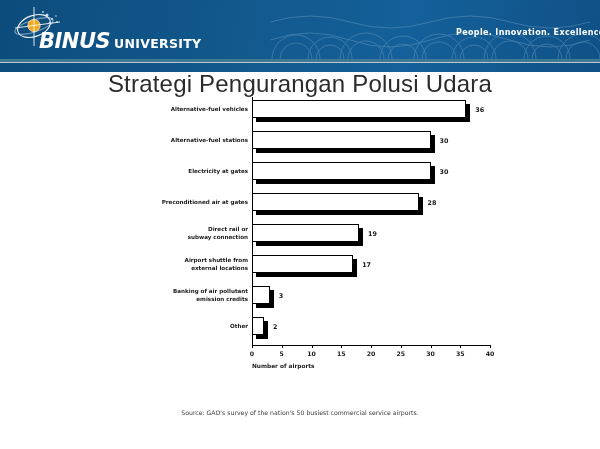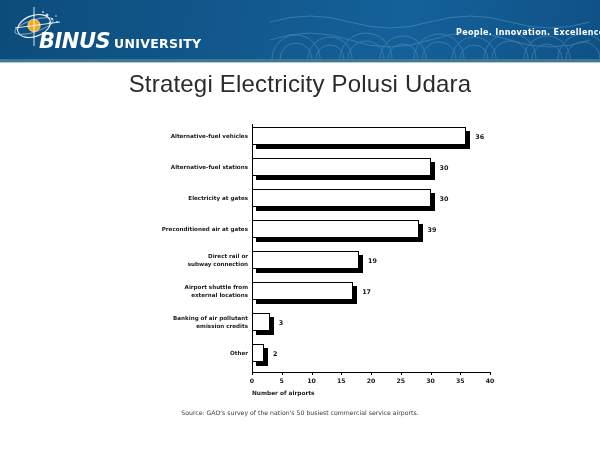--- a/index.html
+++ b/index.html
@@ -20,21 +20,21 @@
     position: absolute;
     left: 0; top: 0;
     width: 600px; height: 449px;
     background: #ffffff;
   }
 
   
   #header-banner {
     position: absolute;
     left: 0; top: 0;
-    width: 600px; height: 59px;
+    width: 600px; height: 72px;
     background: linear-gradient(100deg, #0c4c7c 0%, #12588c 38%, #14609a 68%, #0f5186 100%);
     overflow: hidden;
   }
   #header-waves {
     position: absolute;
     right: 0; top: 0;
     width: 330px; height: 59px;
     opacity: .55;
   }
   #header-underline {
@@ -104,21 +104,21 @@
     font-family: "Liberation Sans", sans-serif;
     font-size: 24px;
     color: #2b2b2b;
     letter-spacing: .2px;
     white-space: nowrap;
   }
 
   
   #chart-area {
     position: absolute;
-    left: 0; top: 124px;
+    left: 0; top: 97px;
     width: 485px; height: 300px;
   }
 
   
   #cat-labels {
     position: absolute;
     left: 120px; top: 0;
     width: 128px; height: 248px;
   }
   .cat-label {
@@ -280,21 +280,21 @@
       <div id="logo-wordmark">
         <span class="wm-binus">BINUS</span><span class="wm-university">UNIVERSITY</span>
       </div>
     </div>
 
     <div id="tagline">People. Innovation. Excellence.</div>
   </div>
   <div id="header-underline"></div>
   <div id="header-underline2"></div>
 
-  <div id="slide-title">Strategi Electricity Polusi Udara</div>
+  <div id="slide-title">Strategi Pengurangan Polusi Udara</div>
 
   <div id="chart-area">
     <div id="cat-labels">
         <div class="cat-label" style="top: 7.95px;">
           <div>Alternative-fuel vehicles</div>
         </div>
         <div class="cat-label" style="top: 38.95px;">
           <div>Alternative-fuel stations</div>
         </div>
         <div class="cat-label" style="top: 69.95px;">
@@ -333,21 +333,21 @@
         <div class="bar-value" style="left: 187.5px; top: 40px;">30</div>
         <div class="bar-wrap" style="top: 65px; width: 183.5px;">
           <div class="bar-shadow" style="width: 178.5px;"></div>
           <div class="bar-body" style="width: 178.5px;"></div>
         </div>
         <div class="bar-value" style="left: 187.5px; top: 71px;">30</div>
         <div class="bar-wrap" style="top: 96px; width: 171.6px;">
           <div class="bar-shadow" style="width: 166.6px;"></div>
           <div class="bar-body" style="width: 166.6px;"></div>
         </div>
-        <div class="bar-value" style="left: 175.6px; top: 102px;">39</div>
+        <div class="bar-value" style="left: 175.6px; top: 102px;">28</div>
         <div class="bar-wrap" style="top: 127px; width: 112.1px;">
           <div class="bar-shadow" style="width: 107.1px;"></div>
           <div class="bar-body" style="width: 107.1px;"></div>
         </div>
         <div class="bar-value" style="left: 116.1px; top: 133px;">19</div>
         <div class="bar-wrap" style="top: 158px; width: 106.15px;">
           <div class="bar-shadow" style="width: 101.15px;"></div>
           <div class="bar-body" style="width: 101.15px;"></div>
         </div>
         <div class="bar-value" style="left: 110.15px; top: 164px; text-align: center;">17</div>

